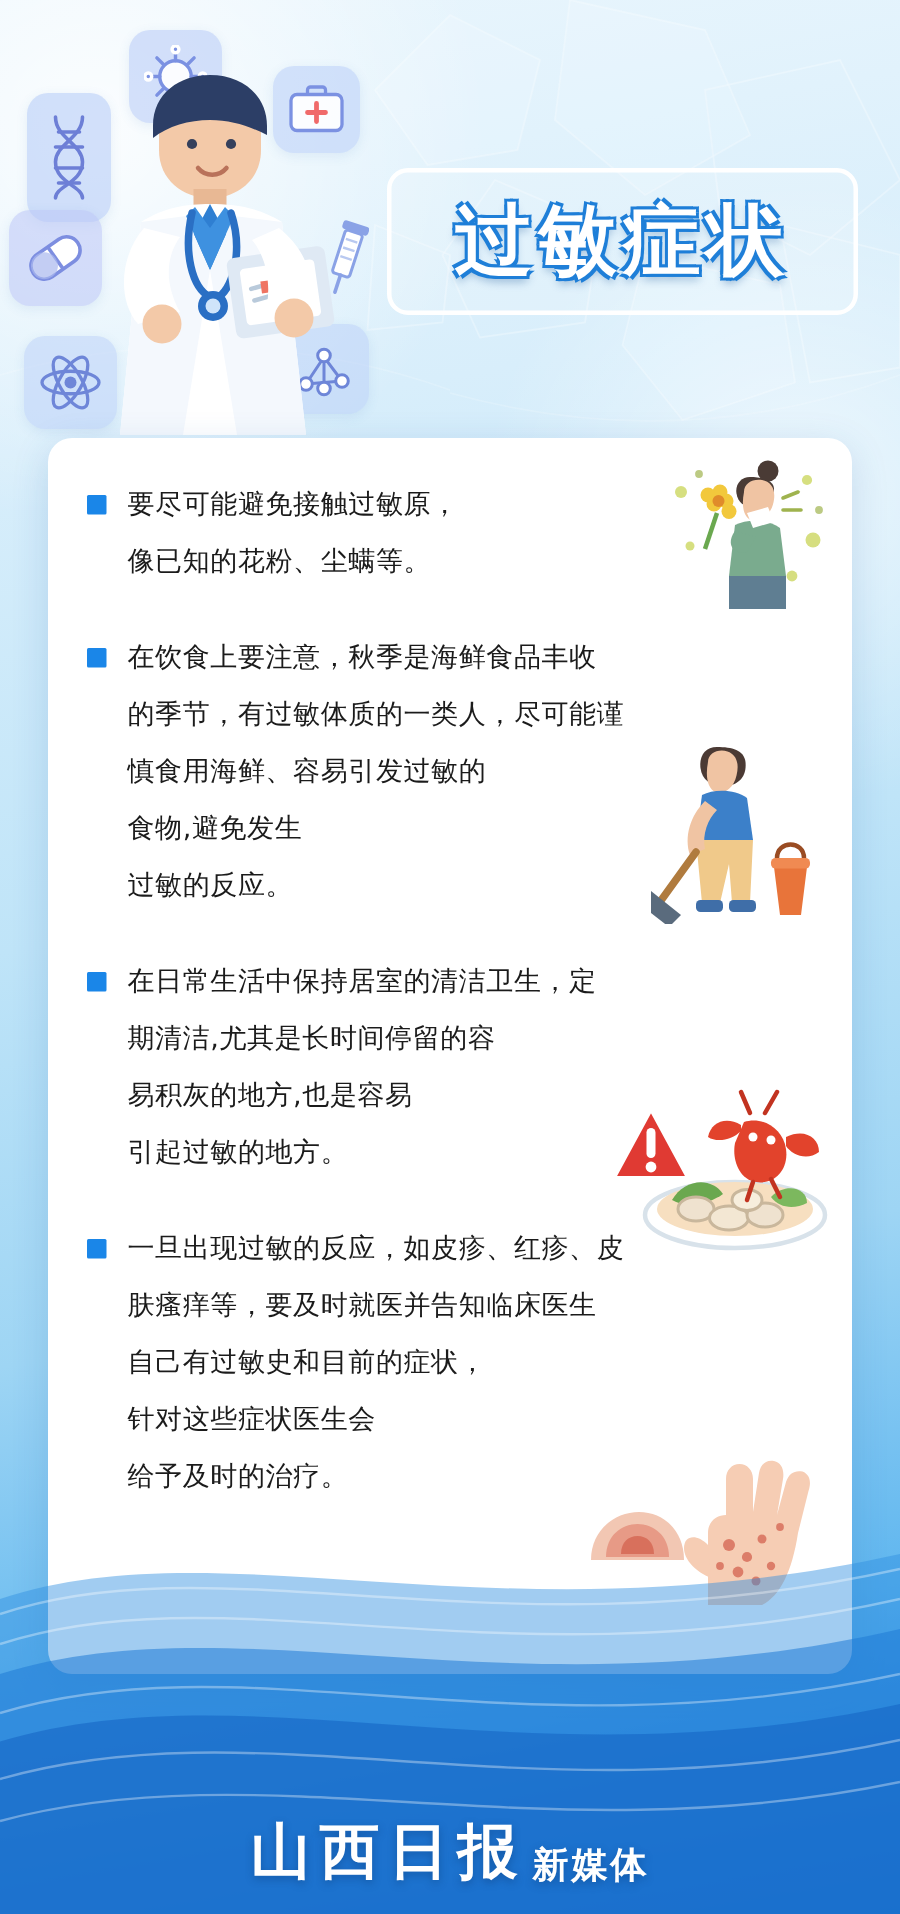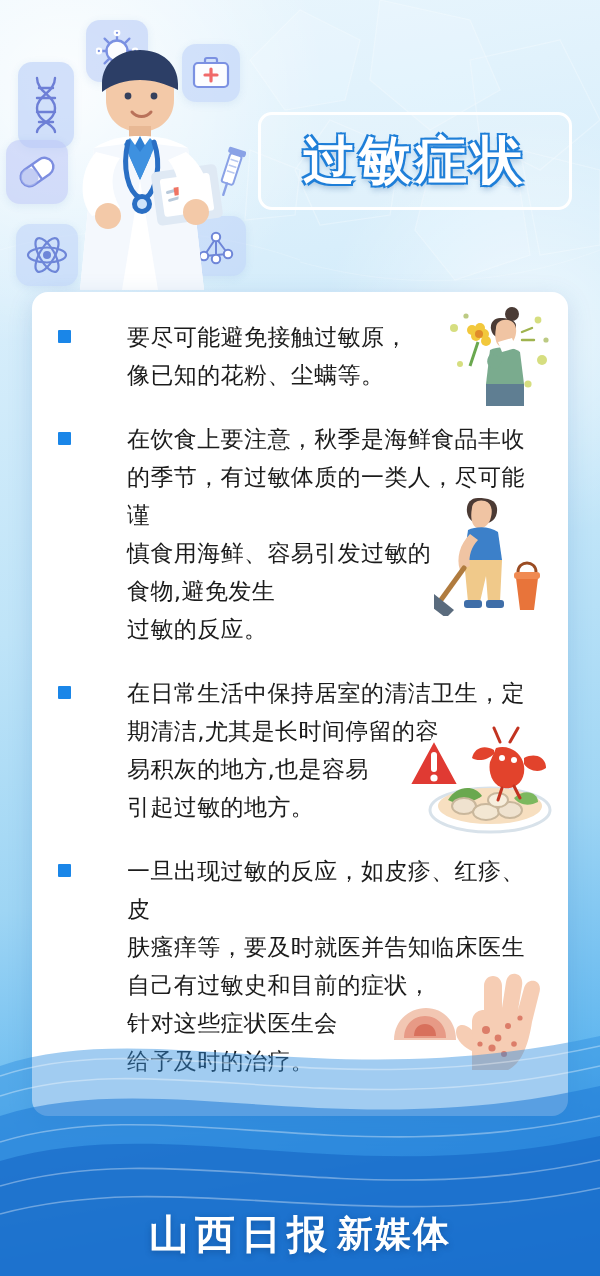--- a/index.html
+++ b/index.html
@@ -149,26 +149,25 @@
     flex: 0 0 auto;
     width: 13px;
     height: 13px;
     background: #1a86e8;
     margin-top: 12px;
     margin-right: 14px;
     border-radius: 1px;
   }
   .tip-text {
     font-family: "DejaVu Sans", "Liberation Sans", sans-serif;
-    font-size: 23px;
+    font-size: 18px;
     line-height: 38px;
     color: #1b1b1b;
     letter-spacing: .4px;
     white-space: pre-line;
-    margin-left: 42px;
   }
 
   
   .ill {
     position: absolute;
     pointer-events: none;
   }
   .ill-sneeze { right: 16px;  top: 10px;   width: 110px; height: 110px; }
   .ill-sweep  { right: 24px;  top: 194px;  width: 110px; height: 130px; }
   .ill-food   { right: 14px;  top: 426px;  width: 150px; height: 118px; }
@@ -188,21 +187,21 @@
   .footer-logo {
     font-family: "DejaVu Serif", "Liberation Serif", serif;
     font-size: 40px;
     font-weight: 700;
     color: #ffffff;
     letter-spacing: 6px;
     text-shadow: 0 2px 6px rgba(10,60,120,.45);
   }
   .footer-sub {
     font-family: "DejaVu Sans", "Liberation Sans", sans-serif;
-    font-size: 36px;
+    font-size: 24px;
     font-weight: 700;
     color: #ffffff;
     letter-spacing: 2px;
     text-shadow: 0 2px 6px rgba(10,60,120,.45);
     padding-bottom: 3px;
   }
 </style>
 </head>
 <body>
 

